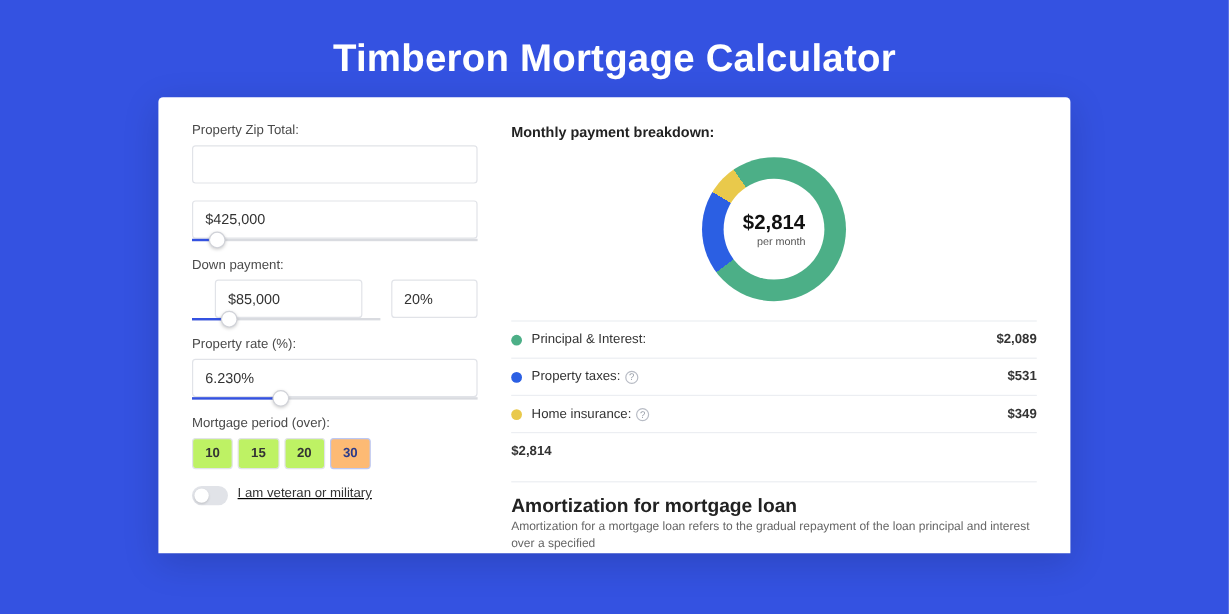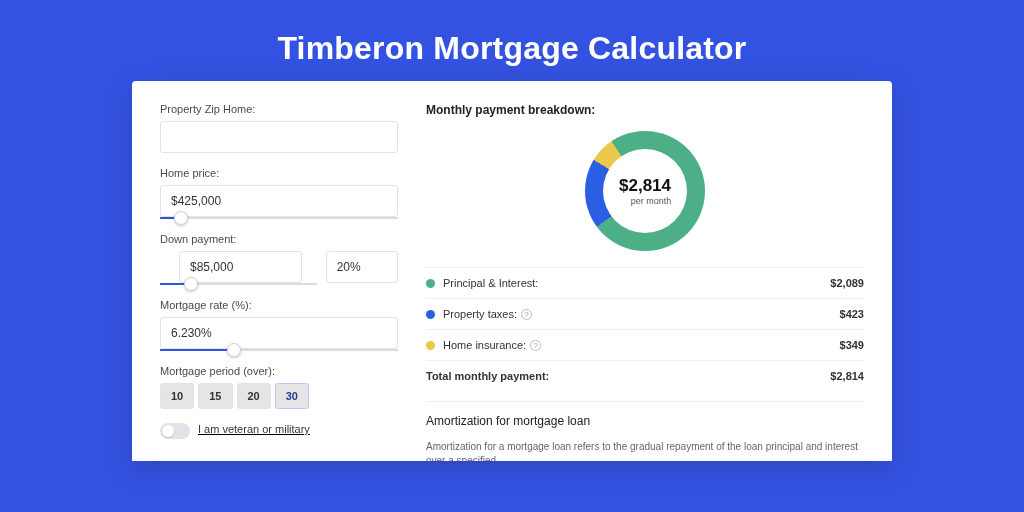--- a/index.html
+++ b/index.html
@@ -77,30 +77,30 @@
     top: -6px;
     transform: translateX(-50%);
   }
   .row { display: flex; gap: 24px; padding-left: 19px; }
   .seg {
     display: flex;
     gap: 4px;
   }
   .seg button {
     border: 1px solid #e1e3e8;
-    background: #e5e5e5;
+    background: #bef264;
     font-size: 11px;
     font-weight: 600;
     color: #333;
     padding: 6px 10px;
     border-radius: 3px;
     cursor: pointer;
   }
   .seg button.active {
-    background: #e5e5e5;
+    background: #fdba74;
     border-color: #bcc8f4;
     color: #2a3a8a;
   }
   .toggle-row {
     display: flex;
     align-items: flex-start;
     gap: 8px;
     margin-top: 0;
     text-decoration: underline;
   }
@@ -185,67 +185,66 @@
     border-radius:50%;
     align-items:center;justify-content:center;
     font-size:8px;color:#9aa0aa;
   }
   .amort {
     border-top: 1px solid #eceef2;
     margin-top: 10px;
     padding-top: 12px;
   }
   .amort-title {
-    font-size: 12px;
-    font-weight: 400;
+    font-size: 16px;
+    font-weight: 700;
     color: #222;
-    margin-bottom: 12px;
+    margin-bottom: 1px;
   }
   .amort-text {
     font-size: 10px;
     color: #666;
     line-height: 1.4;
   }
 </style>
 </head>
 <body>
 
 <h1 class="page-title">Timberon Mortgage Calculator</h1>
 
 <div class="card">
   <div class="left">
 
     <div class="field">
-      <label class="lbl">Property Zip Home:</label>
+      <label class="lbl">Property Zip Total:</label>
       <input class="input" value="" style="">
     </div>
 
     <div class="field">
-      <label class="lbl">Home price:</label>
       <input class="input" value="$425,000" style="">
       <div class="slider-track">
         <div class="slider-fill" id="hp-fill" style="width: 9%;"></div>
         <div class="slider-thumb" id="hp-thumb" style="left: 9%;"></div>
       </div>
     </div>
 
     <div class="field">
       <label class="lbl">Down payment:</label>
       <div class="row">
         <input class="input" style="flex: 2 1 0%;" value="$85,000">
         <input class="input" style="flex: 1 1 0%;" value="20%">
       </div>
       <div class="slider-track" style="width:66%">
         <div class="slider-fill" id="dp-fill" style="width: 20%;"></div>
         <div class="slider-thumb" id="dp-thumb" style="left: 20%;"></div>
       </div>
     </div>
 
     <div class="field">
-      <label class="lbl">Mortgage rate (%):</label>
+      <label class="lbl">Property rate (%):</label>
       <input class="input" value="6.230%" style="">
       <div class="slider-track">
         <div class="slider-fill" id="ir-fill" style="width: 31%;"></div>
         <div class="slider-thumb" id="ir-thumb" style="left: 31%;"></div>
       </div>
     </div>
 
     <div class="field">
       <label class="lbl">Mortgage period (over):</label>
       <div class="seg" id="seg">
@@ -277,29 +276,28 @@
 
     <div class="legend" id="legend">
         <div class="legend-row">
           <span class="dot" style="background:#4caf87"></span>
     <span class="legend-name">Principal &amp; Interest:</span>
     <span class="legend-val">$2,089</span>
         </div>
         <div class="legend-row">
           <span class="dot" style="background:#2b5fe3"></span>
     <span class="legend-name">Property taxes: <span class="info-icon">?</span></span>
-    <span class="legend-val">$423</span>
+    <span class="legend-val">$531</span>
         </div>
         <div class="legend-row">
           <span class="dot" style="background:#e9c94b"></span>
     <span class="legend-name">Home insurance: <span class="info-icon">?</span></span>
     <span class="legend-val">$349</span>
         </div>
         <div class="legend-row total">
-          <span class="legend-name">Total monthly payment:</span>
           <span class="legend-val">$2,814</span>
         </div>
       </div>
 
     <div class="amort">
       <div class="amort-title">Amortization for mortgage loan</div>
       <div class="amort-text">Amortization for a mortgage loan refers to the gradual repayment of the loan principal and interest over a specified</div>
     </div>
   </div>
 </div>

